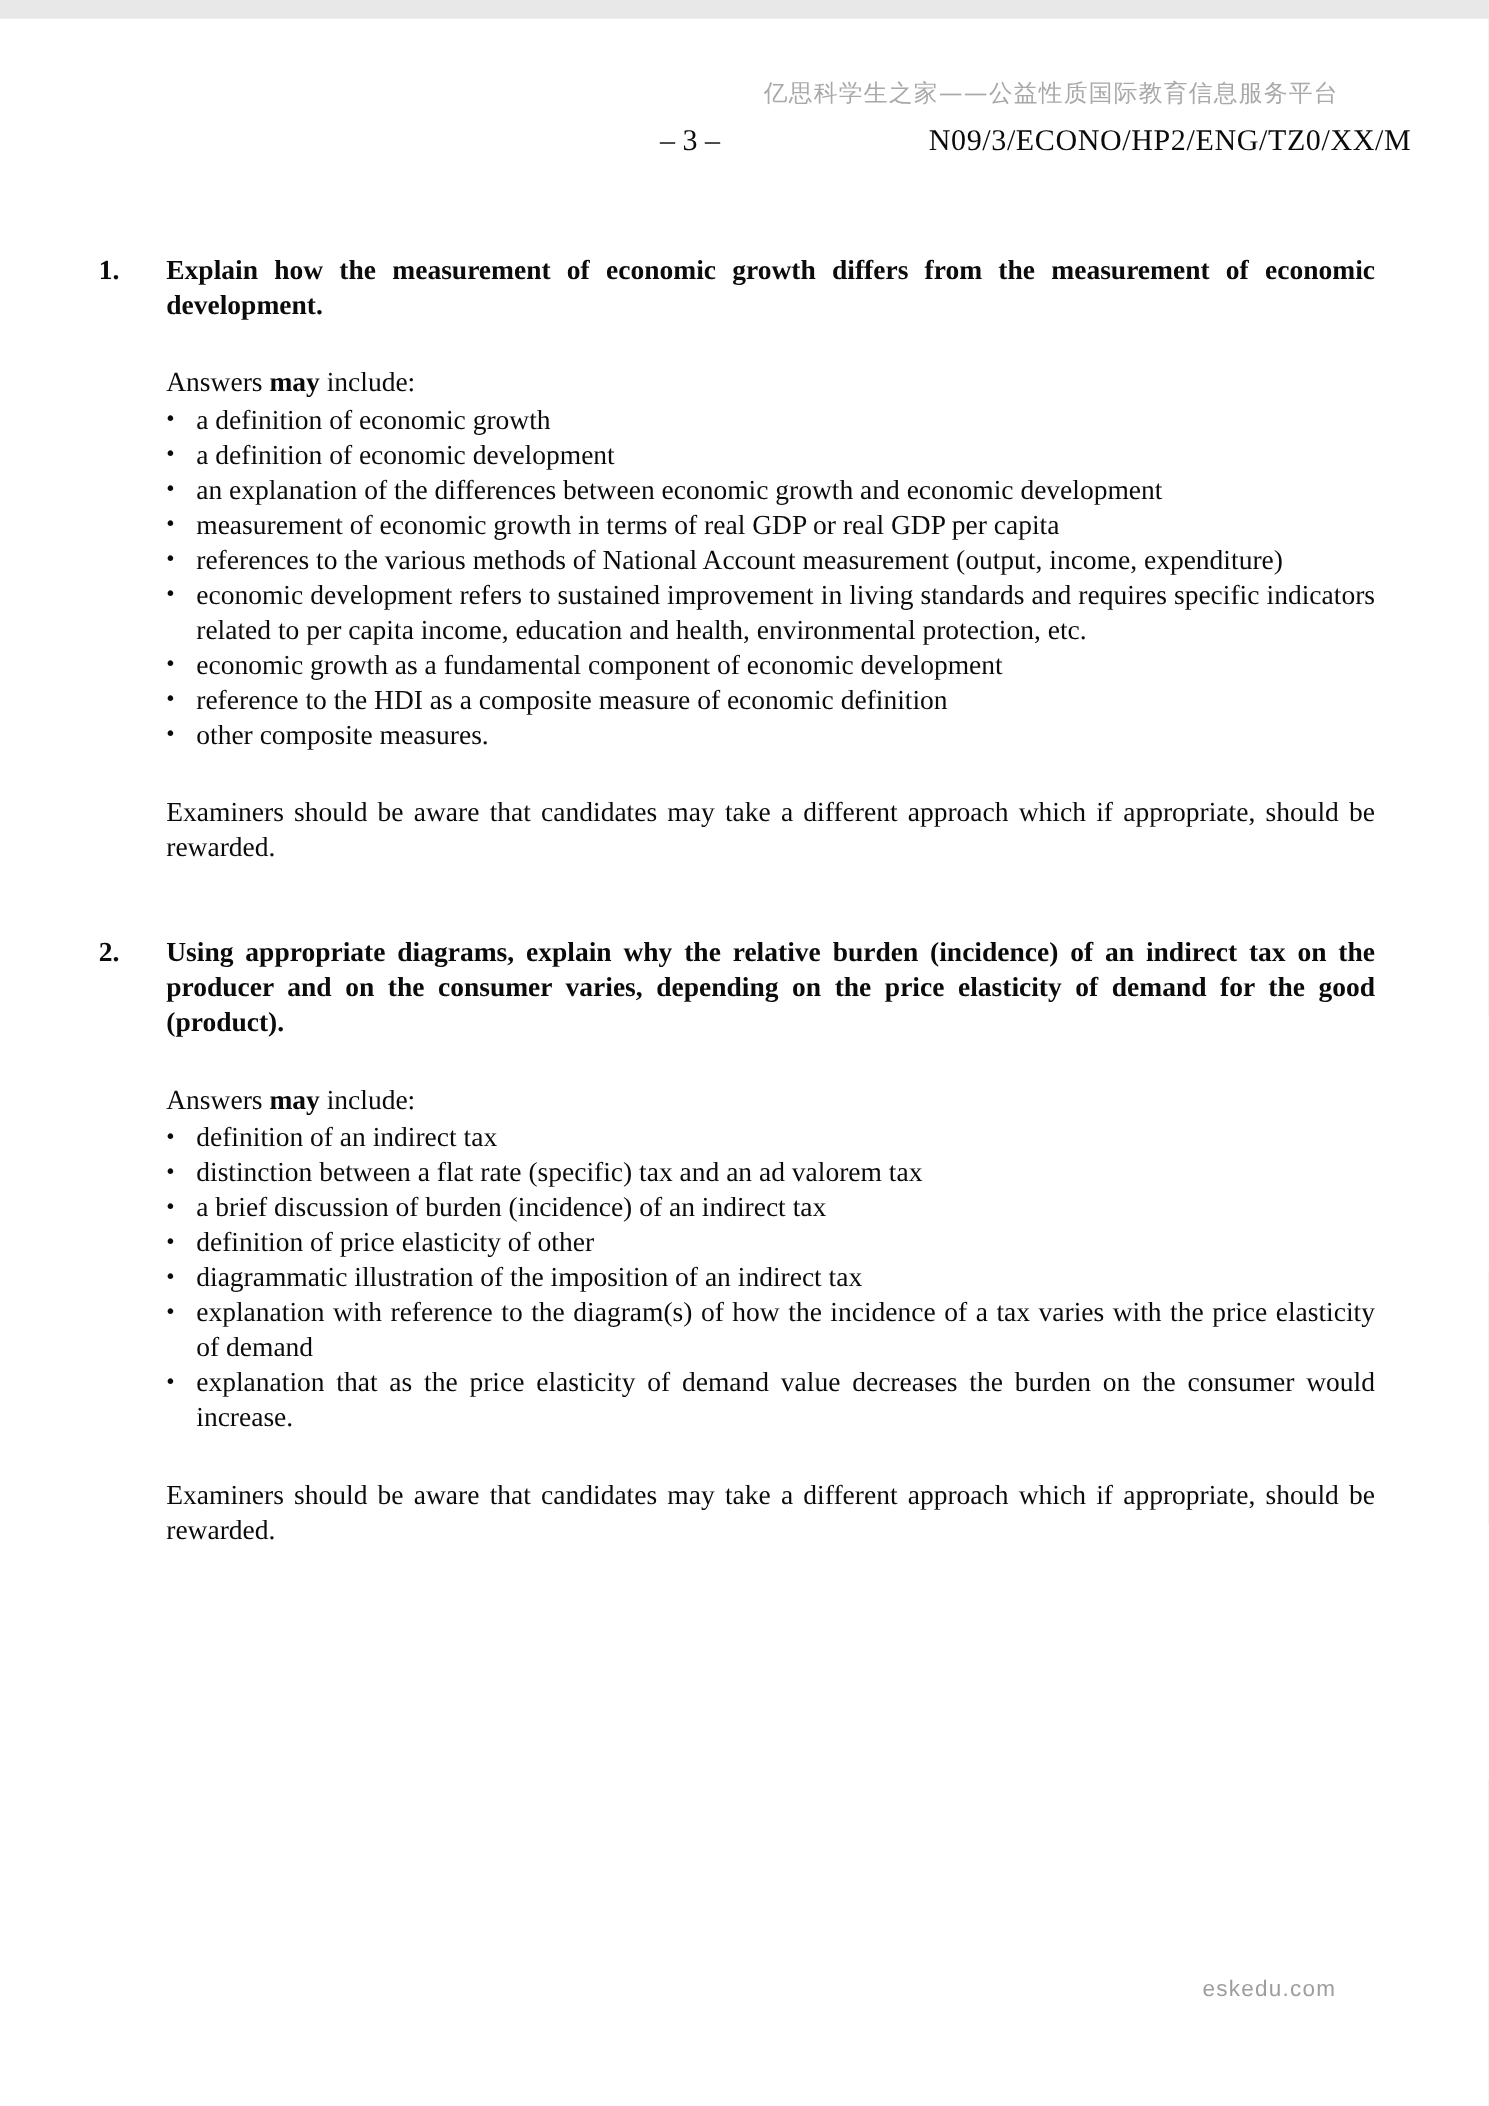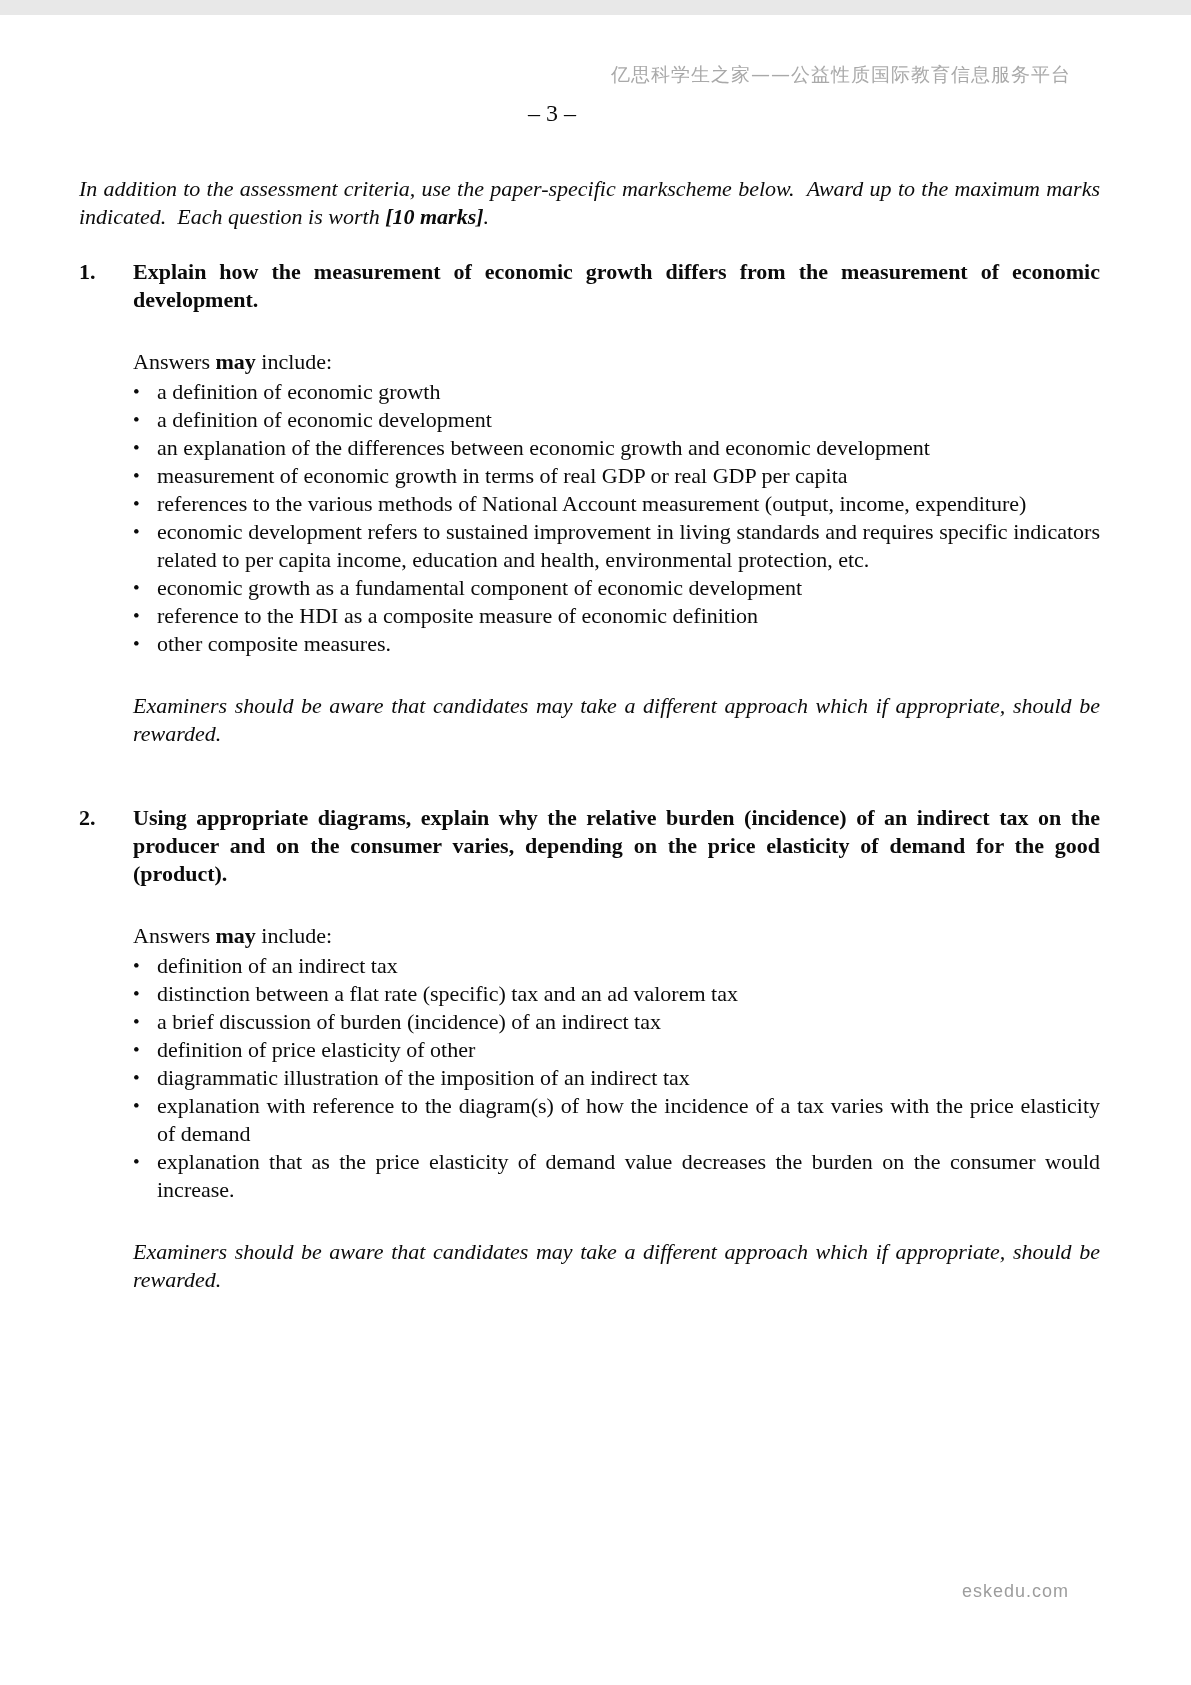--- a/index.html
+++ b/index.html
@@ -41,43 +41,43 @@
   .answers-label { margin:34px 0 0 0; }
   .answers-label .bd { font-weight:bold; }
 
   ul.bullets { list-style:none; margin:2px 0 0 0; padding:0; }
   ul.bullets li { display:flex; }
   .b-marker { width:24px; flex:none; font-size:19px; line-height:28px; }
   .b-text   { flex:1; text-align:justify; }
   .it { }
   .bd { font-weight:bold; }
 
-  .examiner { margin:34px 0 0 0;font-style:italic; }
+  .examiner { margin:34px 0 0 0; }
 
   .footer-mark {
     position:absolute; left:962px; top:1566px;
     font-family:Liberation Sans, sans-serif;
     font-size:18px; letter-spacing:1px;
     color:#9d9d9d;
   }
 </style>
 </head>
 <body>
 
 <div class="page">
 
   <div class="cn-watermark">亿思科学生之家——公益性质国际教育信息服务平台</div>
 
   <div class="header-line">
     <span class="page-num">– 3 –</span>
+    <span class="paper-code">N09/3/ECONO/HP2/ENG/TZ0/XX/M</span>
   </div>
 
   <div class="content">
 
-    <p class="intro"><span>In addition to the assessment criteria, use the paper-specific markscheme below.&nbsp; Award up to the maximum marks indicated.&nbsp; Each question is worth </span><span class="bd">[10 marks]</span><span>.</span></p>
 
     <section>
       <div class="question q1">
         <span class="q-num">1.</span>
         <div class="q-text">Explain how the measurement of economic growth differs from the measurement of economic development.</div>
       </div>
       <div class="q-body">
         <p class="answers-label"><span>Answers </span><span class="bd">may</span><span> include:</span></p>
         <ul class="bullets">
             <li>

